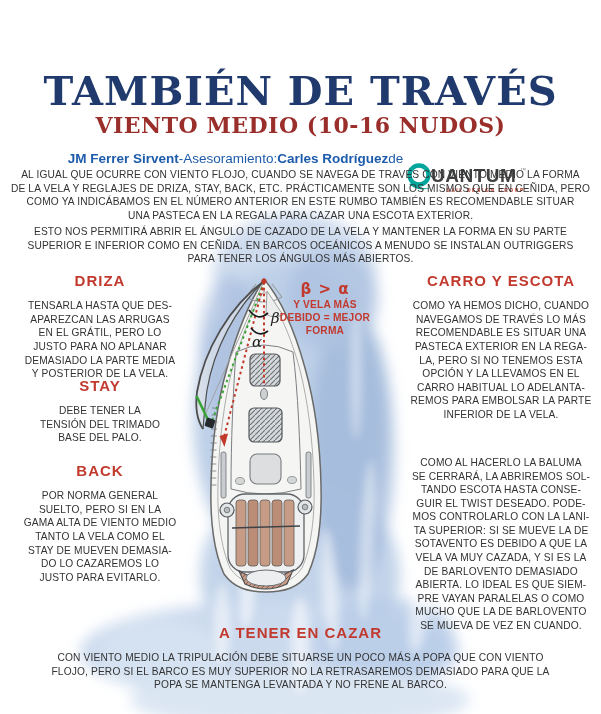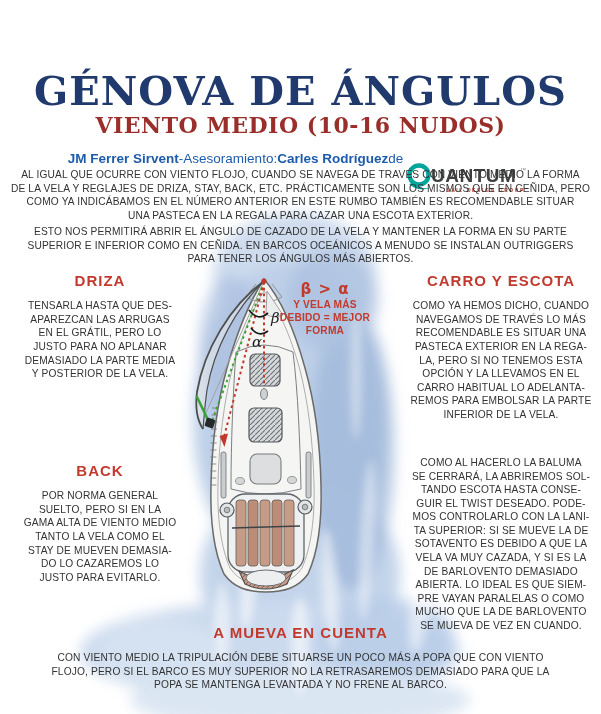--- a/index.html
+++ b/index.html
@@ -187,21 +187,21 @@
       <polygon class="dfill-red" points="219.5,436 228,433.5 224.5,447"></polygon>
       <circle class="dfill-red" cx="264" cy="281" r="2.6"></circle>
       <rect x="205.5" y="418.5" width="9" height="9" rx="1.5" fill="#26292c" transform="rotate(18 210 423)"></rect>
       <path d="M249,310 Q258,322 268,313" stroke="#17191b" stroke-width="1.7" fill="none"></path>
       <path d="M251,328 Q259,338 268,331" stroke="#17191b" stroke-width="1.7" fill="none"></path>
       <text class="greek" x="271" y="323">β</text>
       <text class="greek" x="252" y="347">α</text>
     </g>
   </svg>
 
-  <h1 class="layer title">GÉNOVA DE ÁNGULOS</h1>
+  <h1 class="layer title">TAMBIÉN DE TRAVÉS</h1>
   <h2 class="layer subtitle">VIENTO MEDIO (10-16 NUDOS)</h2>
 
   <div class="layer byline">
     <span class="b">JM Ferrer Sirvent</span>
     <span>-</span>
     <span>Asesoramiento:</span>
     <span class="b">Carles Rodríguez</span>
     <span>de</span>
     <span class="logo">
       <svg width="128" height="34" viewBox="0 0 128 34" aria-hidden="true">
@@ -227,20 +227,26 @@
   <section class="layer sec sec-driza">
     <h3 class="col-heading">DRIZA</h3>
     <p class="body-text pre">TENSARLA HASTA QUE DES-
 APAREZCAN LAS ARRUGAS
 EN EL GRÁTIL, PERO LO
 JUSTO PARA NO APLANAR
 DEMASIADO LA PARTE MEDIA
 Y POSTERIOR DE LA VELA.</p>
   </section>
 
+  <section class="layer sec sec-stay">
+    <h3 class="col-heading">STAY</h3>
+    <p class="body-text pre">DEBE TENER LA
+TENSIÓN DEL TRIMADO
+BASE DEL PALO.</p>
+  </section>
 
   <section class="layer sec sec-back">
     <h3 class="col-heading">BACK</h3>
     <p class="body-text pre">POR NORMA GENERAL
 SUELTO, PERO SI EN LA
 GAMA ALTA DE VIENTO MEDIO
 TANTO LA VELA COMO EL
 STAY DE MUEVEN DEMASIA-
 DO LO CAZAREMOS LO
 JUSTO PARA EVITARLO.</p>
@@ -274,19 +280,19 @@
   </section>
 
   <div class="layer annotation">
     <div class="formula">β &gt; α</div>
     <div class="note pre">Y VELA MÁS
 DEBIDO = MEJOR
 FORMA</div>
   </div>
 
   <section class="layer sec sec-tener">
-    <h3 class="col-heading">A MUEVA EN CUENTA</h3>
+    <h3 class="col-heading">A TENER EN CAZAR</h3>
     <p class="body-text pre">CON VIENTO MEDIO LA TRIPULACIÓN DEBE SITUARSE UN POCO MÁS A POPA QUE CON VIENTO
 FLOJO, PERO SI EL BARCO ES MUY SUPERIOR NO LA RETRASAREMOS DEMASIADO PARA QUE LA
 POPA SE MANTENGA LEVANTADA Y NO FRENE AL BARCO.</p>
   </section>
 
 </div>
 
 </body></html>

